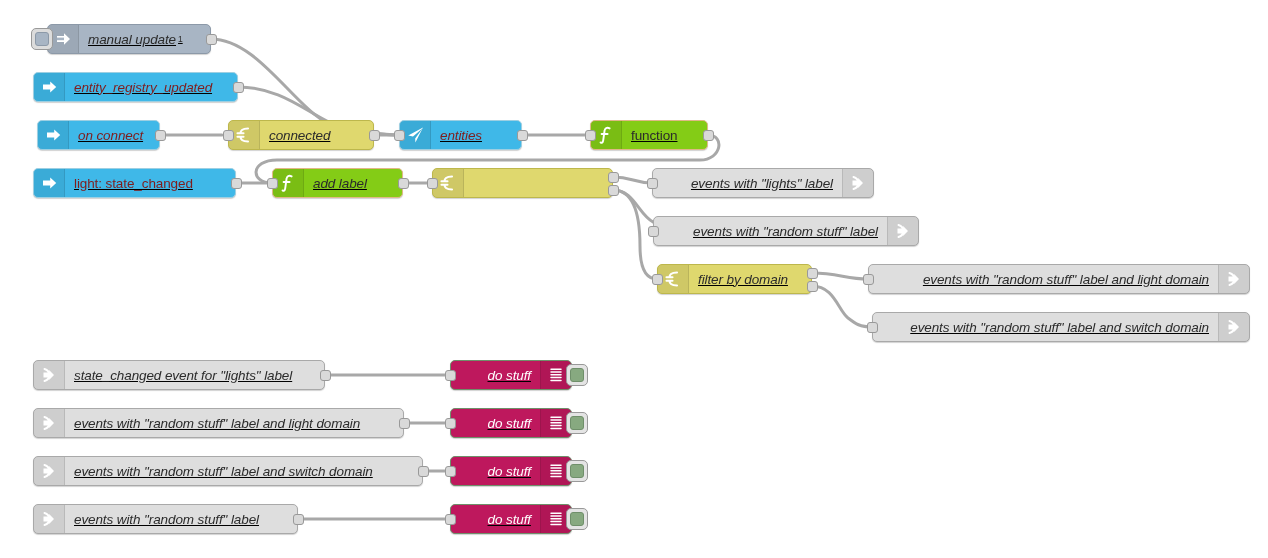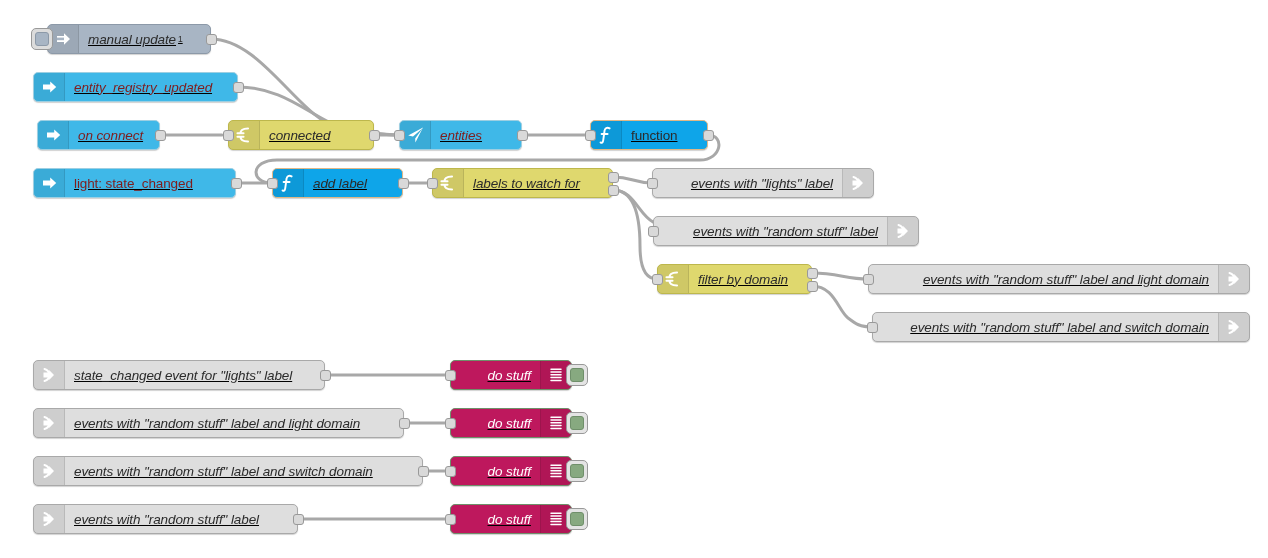--- a/index.html
+++ b/index.html
@@ -50,21 +50,21 @@
     letter-spacing:-0.1px;
   }
   .node .label.plain{font-style:normal;}
   .node .label.right{justify-content:flex-end;}
 
   
   .n-blue{background:#3fb8e8;border-color:#9dcfe2;}
   .n-blue .label{color:#7f1d1d;}
   .n-grayblue{background:#a8b5c4;border-color:#8c99a8;}
   .n-yellow{background:#dfd86e;border-color:#bdb74c;}
-  .n-orange{background:#0ea5e9;border-color:#e0b887;}
+  .n-orange{background:#84cc16;border-color:#e0b887;}
   .n-gray{background:#dedede;border-color:#a9a9a9;}
   .n-green{background:#be185d;border-color:#6f8f6a;}
   .n-green .label{color:#ffffff;}
 
   
   .port{
     position:absolute;
     width:11px;height:11px;
     background:#d9d9d9;
     border:1px solid #999999;
@@ -246,21 +246,20 @@
     <div class="port" style="left:125px;top:9px;"></div>
   </div>
 
   <div class="node n-yellow" style="left:432px;top:168px;width:181px;">
     <div class="port" style="left:-6px;top:9px;"></div>
     <div class="icon-box">
       <svg class="glyph" width="16" height="18" viewBox="0 0 16 18">
         <path d="M12 2.5 C6 2.5 4.5 5 4.5 7.2 M4.5 7.2 h3 M4.5 7.2 h-3 M12 15.5 C6 15.5 4.5 13 4.5 10.8 M4.5 10.8 h3 M4.5 10.8 h-3" stroke="#ffffff" stroke-width="2.1" fill="none" stroke-linecap="round"></path>
       </svg>
     </div>
-    <div class="label">labels to watch for</div>
     <div class="port" style="left:175px;top:3px;"></div>
     <div class="port" style="left:175px;top:16px;"></div>
   </div>
 
   <div class="node n-yellow" style="left:657px;top:264px;width:155px;justify-content:flex-end;">
     <div class="port" style="left:-6px;top:9px;"></div>
     <div class="icon-box">
       <svg class="glyph" width="16" height="18" viewBox="0 0 16 18">
         <path d="M12 2.5 C6 2.5 4.5 5 4.5 7.2 M4.5 7.2 h3 M4.5 7.2 h-3 M12 15.5 C6 15.5 4.5 13 4.5 10.8 M4.5 10.8 h3 M4.5 10.8 h-3" stroke="#ffffff" stroke-width="2.1" fill="none" stroke-linecap="round"></path>
       </svg>

